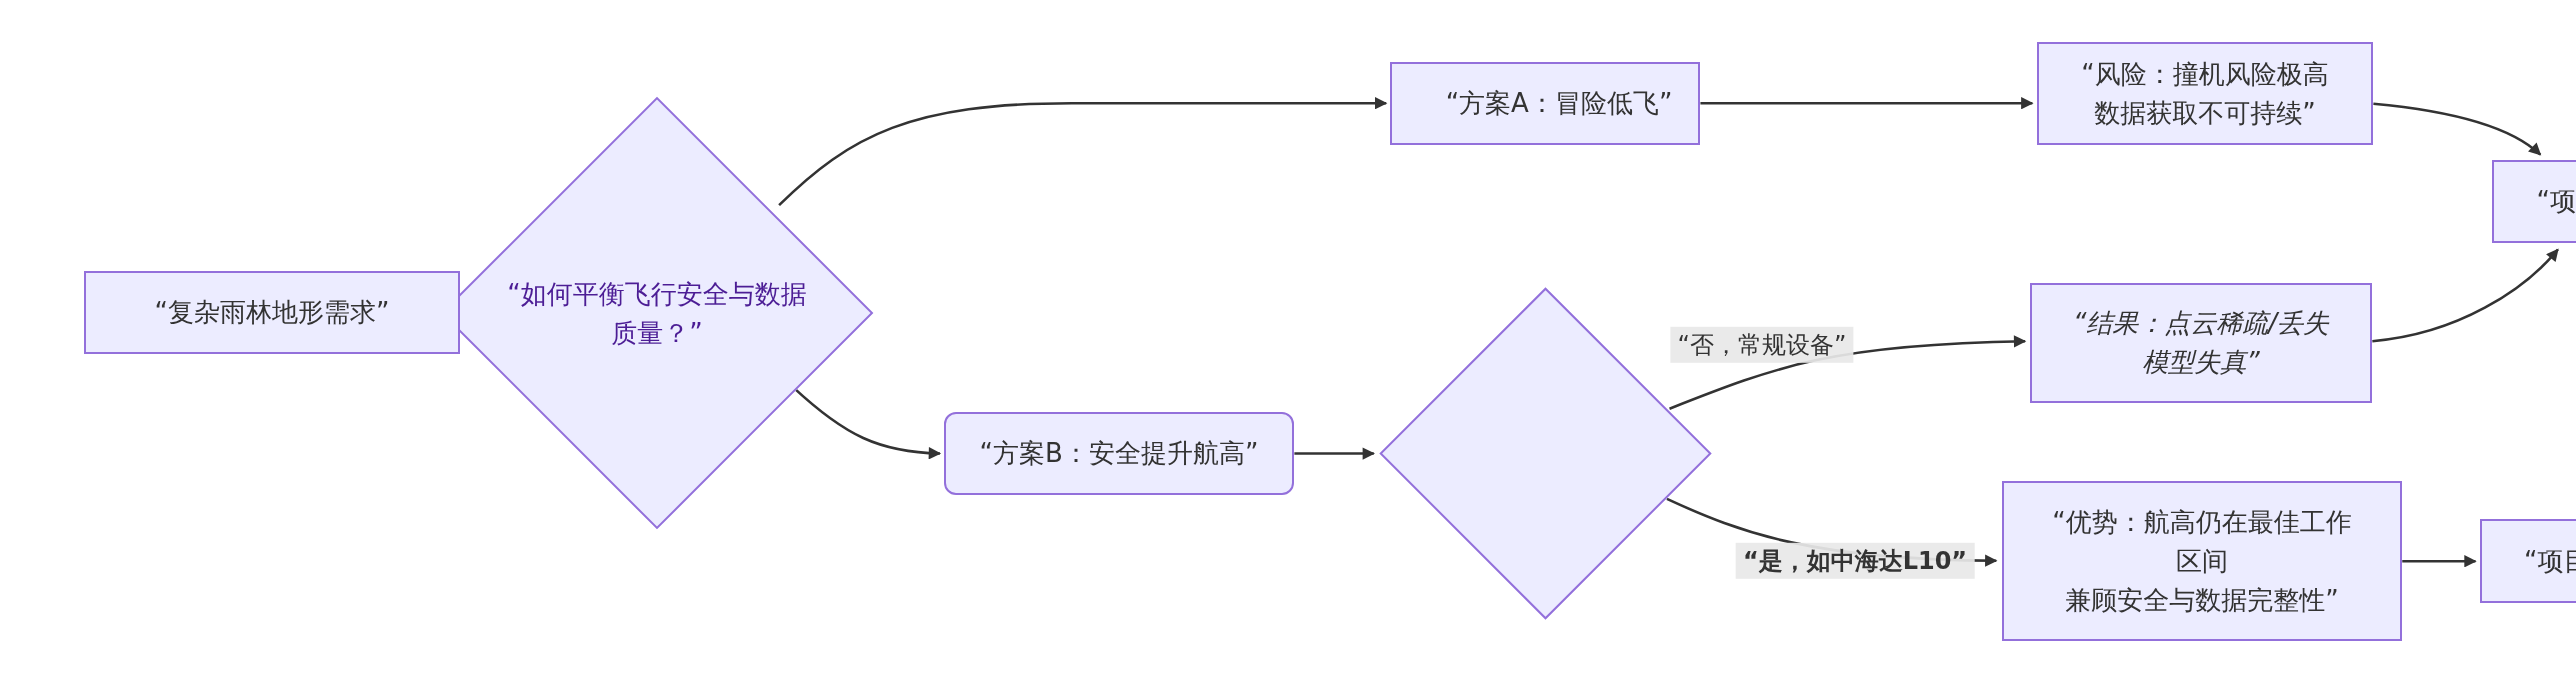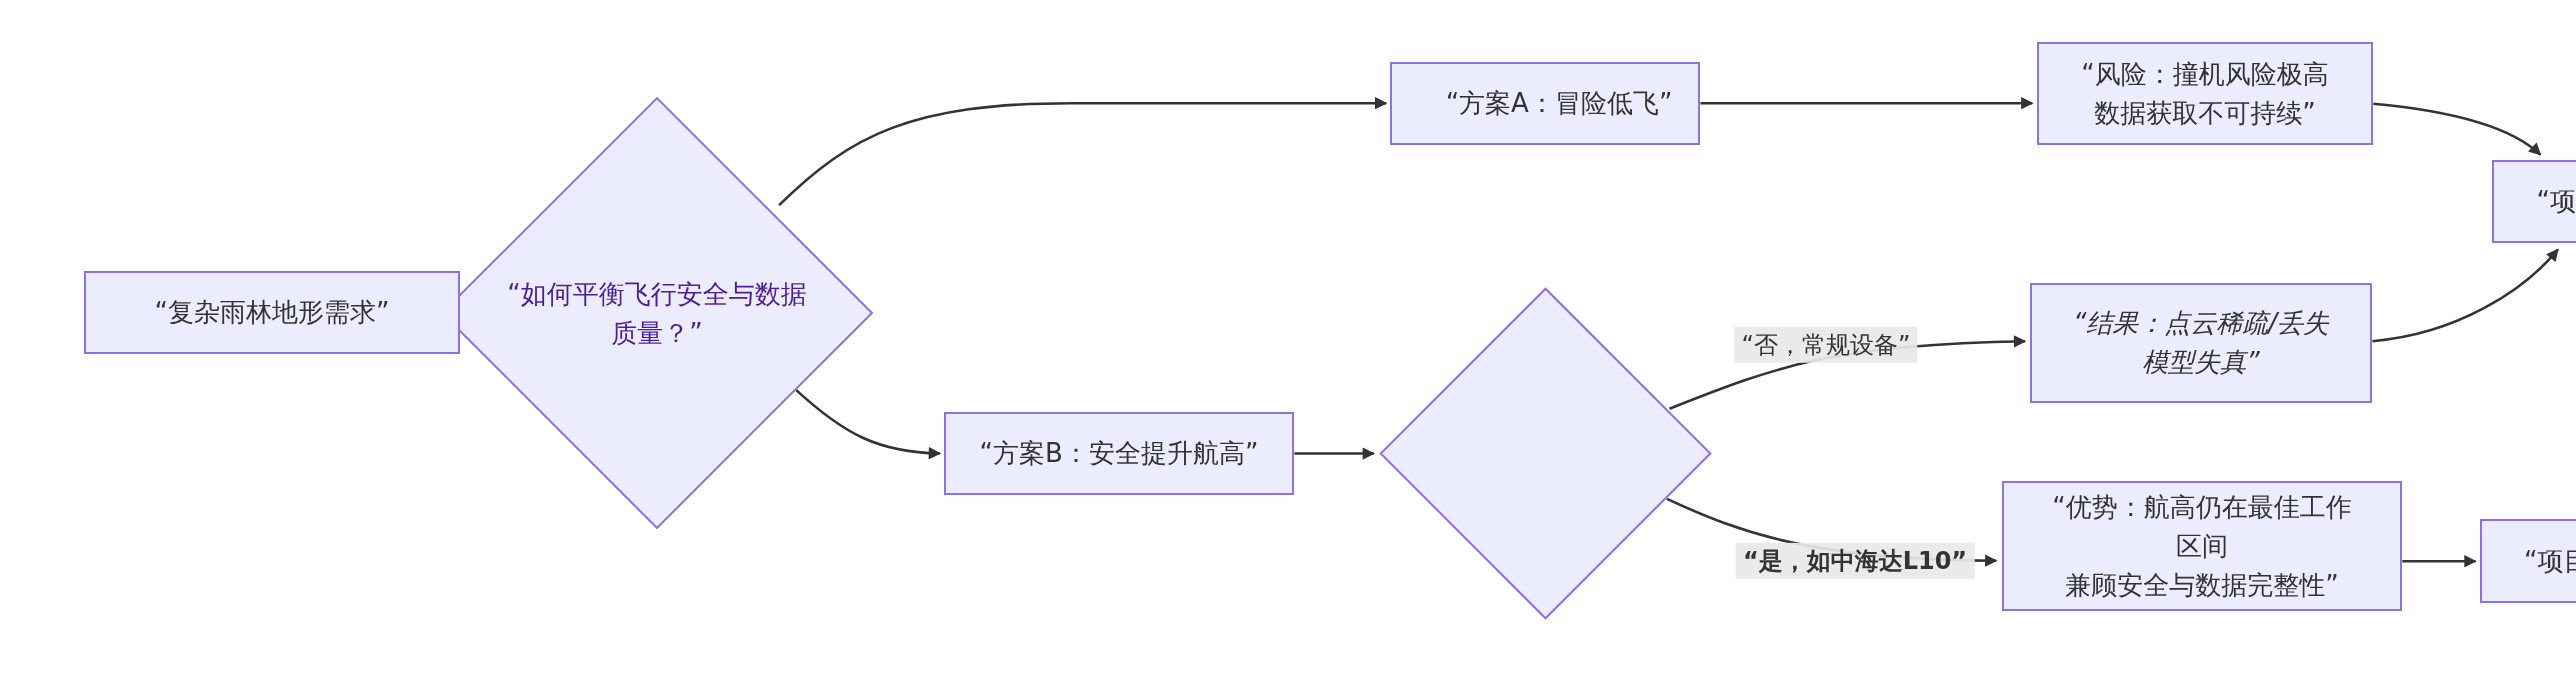--- a/index.html
+++ b/index.html
@@ -94,30 +94,30 @@
   <div class="diamond-label" style="left:657px; top:314px; width:402px;">“如何平衡飞行安全与数据
 质量？”</div>
 
   <div class="node" style="left:1390px; top:62px; width:310px; height:83px;padding-left:28px;">“方案A：冒险低飞”</div>
 
   <div class="node" style="left:2037px; top:42px; width:336px; height:103px;">“风险：撞机风险极高
 数据获取不可持续”</div>
 
   <div class="node" style="left:2492px; top:160px; width:272px; height:83px;">“项目风险：高”</div>
 
-  <div class="node" style="left:944px; top:412px; width:350px; height:83px;">“方案B：安全提升航高”</div>
+  <div class="node" style="left:944px; top:412px; width:350px; height:83px;border-radius:12px;">“方案B：安全提升航高”</div>
 
 
   <div class="node" style="left:2030px; top:283px; width:342px; height:120px;font-style:italic;">“结果：点云稀疏/丢失
 模型失真”</div>
 
-  <div class="node" style="left:2002px; top:481px; width:400px; height:130px;">“优势：航高仍在最佳工作
+  <div class="node" style="left:2002px; top:481px; width:400px; height:160px;">“优势：航高仍在最佳工作
 区间
 兼顾安全与数据完整性”</div>
 
   <div class="node" style="left:2480px; top:519px; width:297px; height:84px;">“项目确定性：高”</div>
 
-  <div class="edge-label" style="left:1826px; top:345px;">“否，常规设备”</div>
+  <div class="edge-label" style="left:1762px; top:345px;">“否，常规设备”</div>
 
   <div class="edge-label" style="left:1855px; top:561px;font-weight:bold;">“是，如中海达L10”</div>
 
 </div>
 
 
 </body></html>

